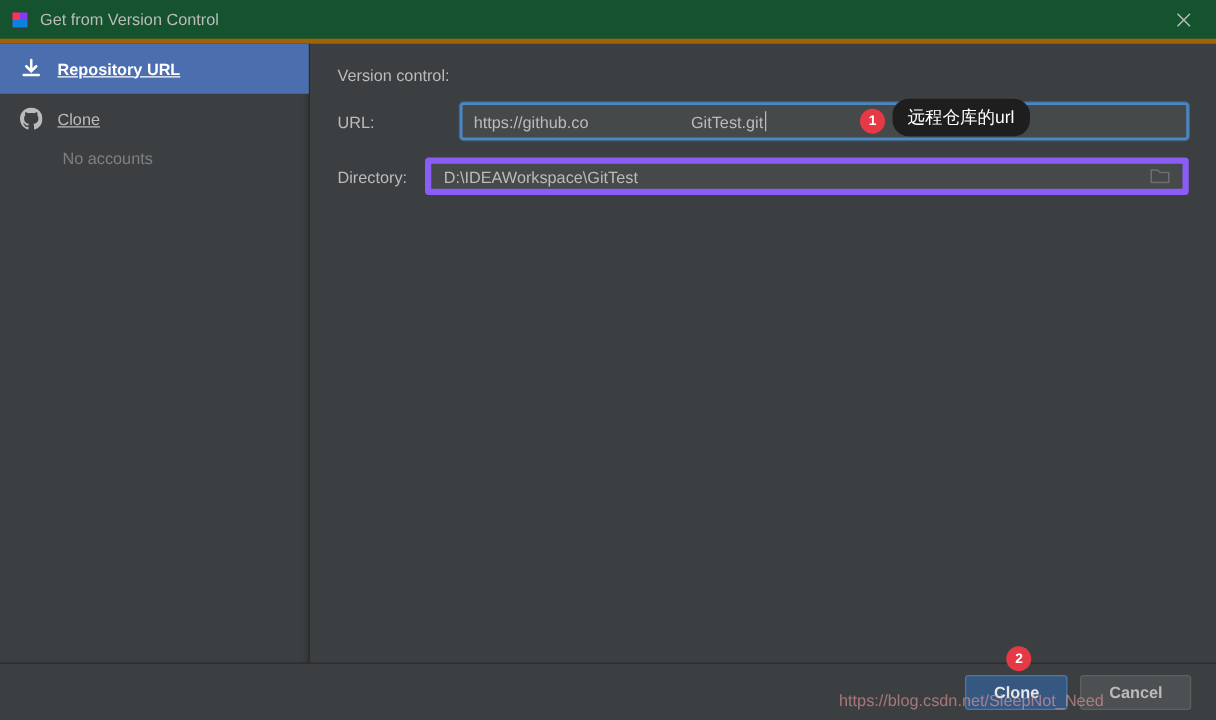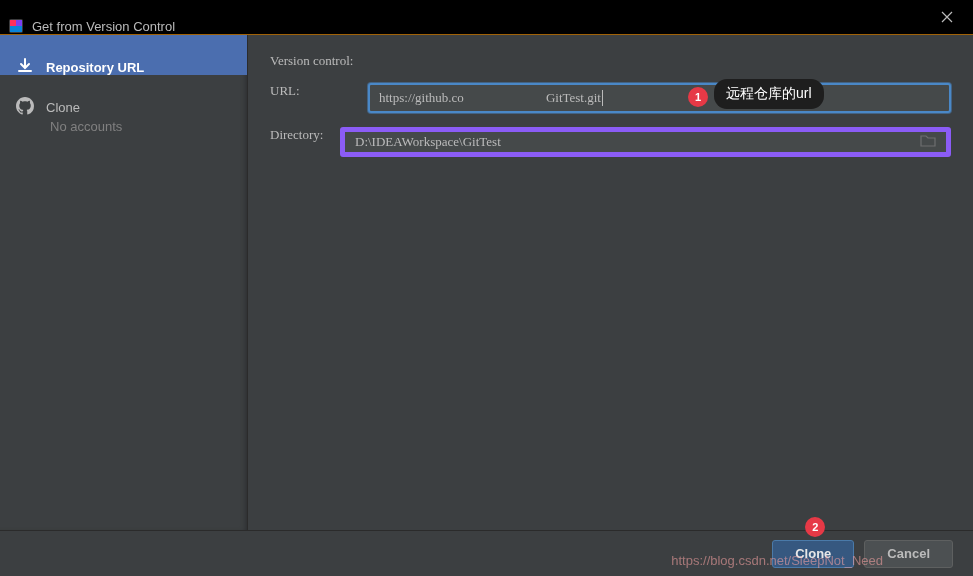--- a/index.html
+++ b/index.html
@@ -7,24 +7,24 @@
   width: 973px; height: 576px;
   background: #3c3f41;
   font-family: "Segoe UI", Arial, sans-serif;
   font-size: 13px;
   color: #bbbbbb;
   overflow: hidden;
   position: relative;
 }
 .titlebar {
   height: 35px;
-  background: #000000;
-  border-bottom: 1px solid #a16207;
-  display: flex;
-  align-items: flex-end;
+  background: #14532d;
+  border-bottom: 4px solid #a16207;
+  display: flex;
+  align-items: center;
   padding: 0 8px;
 }
 .titlebar .app-icon {
   width: 16px; height: 16px;
   margin-right: 8px;
   display: inline-flex;
 }
 .titlebar .title { flex: 1; color: #bbbbbb; font-size: 13px; }
 .titlebar .close {
   width: 36px; height: 35px;
@@ -36,45 +36,46 @@
   height: 495px;
 }
 .sidebar {
   width: 248px;
   background: #3c3f41;
   border-right: 1px solid #2b2b2b;
   box-shadow: inset -4px 0 6px -4px rgba(0,0,0,0.4);
 }
 .sidebar-item {
   display: flex;
-  align-items: flex-end;
+  align-items: center;
   height: 40px;
   padding: 0 16px;
   cursor: pointer;
+  text-decoration: underline;
 }
 .sidebar-item.selected {
   background: #4b6eaf;
   color: #ffffff;
   font-weight: bold;
 }
 .sidebar-item .icon { width: 20px; margin-right: 10px; display: inline-flex; }
 .sidebar-sub {
   padding: 4px 16px 4px 50px;
   color: #808080;
   font-size: 13px;
 }
 .content {
   flex: 1;
   padding: 18px 22px;
   position: relative;
 }
 .form-row {
   display: flex;
+  align-items: center;
   margin-bottom: 14px;
-  font-family: Liberation Serif, serif;
 }
 .form-row .label { width: 70px; color: #bbbbbb; }
 .form-row.vc .label { width: 110px; }
 .select {
   width: 150px; height: 28px;
   background: #45494a;
   border: 1px solid #5e6060;
   border-radius: 3px;
   display: flex; align-items: center;
   padding: 0 8px;

